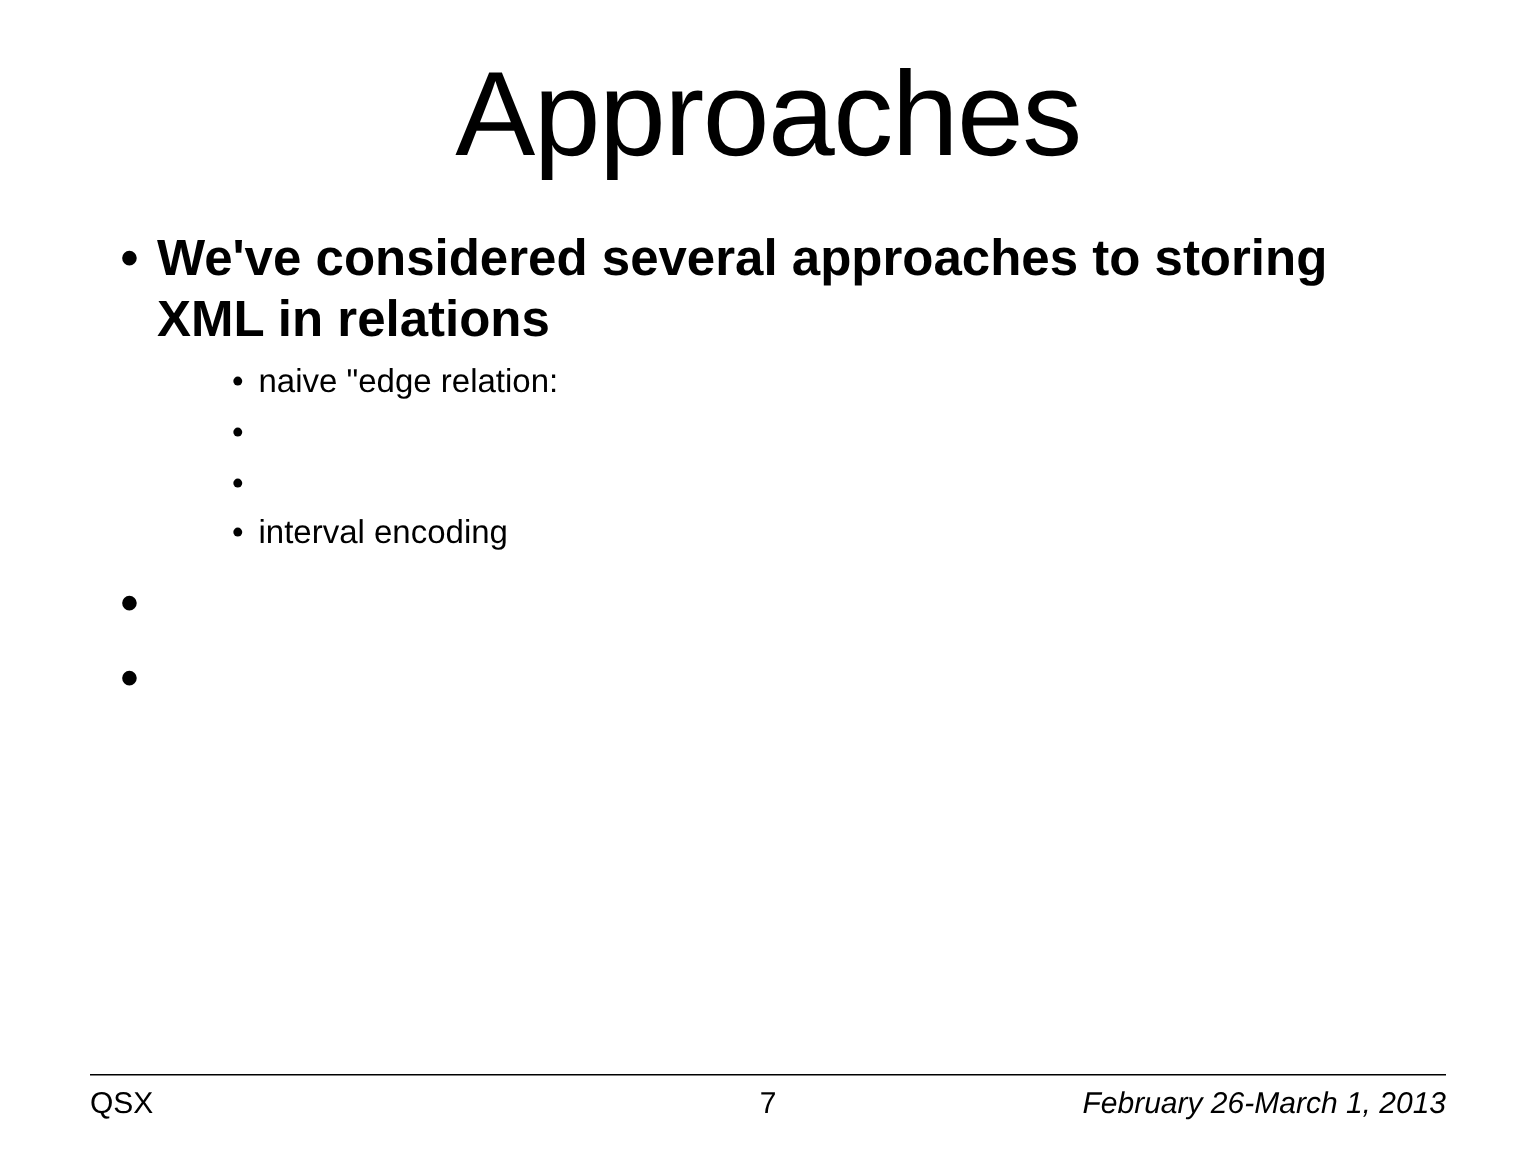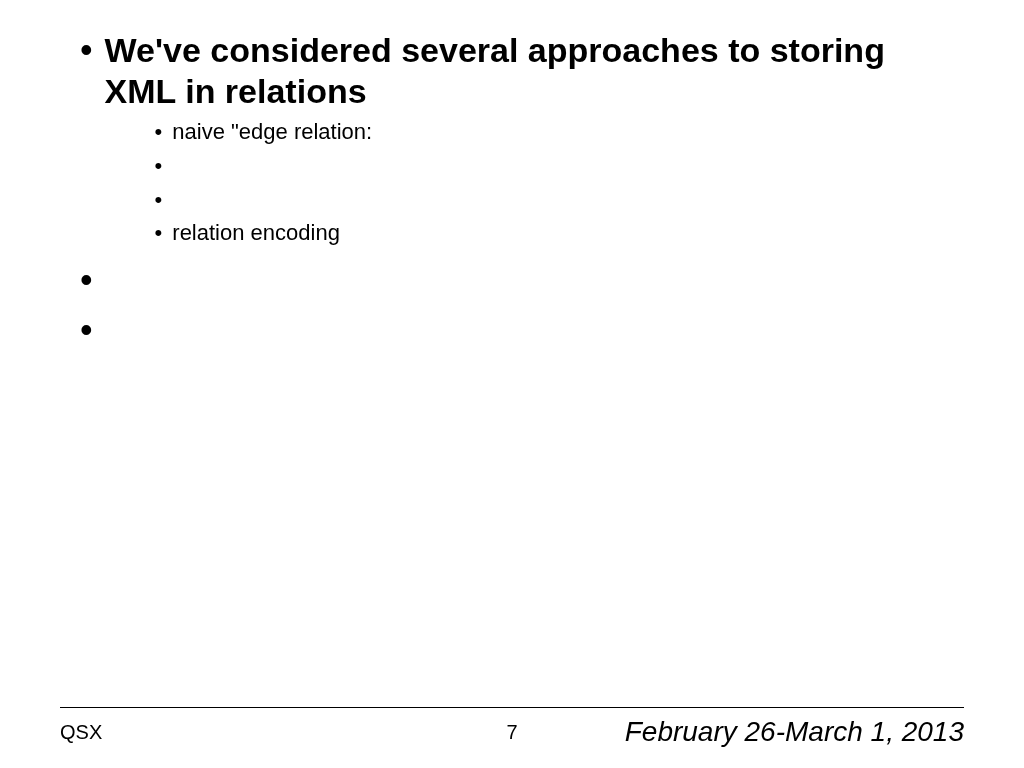--- a/index.html
+++ b/index.html
@@ -106,62 +106,63 @@
     .footer-center {
       font-size: 20px;
       color: #000000;
       font-family: 'Arial', sans-serif;
       position: absolute;
       left: 50%;
       transform: translateX(-50%);
     }
 
     .footer-right {
-      font-size: 28px;
+      font-size: 20px;
       color: #000000;
       font-family: 'Arial', sans-serif;
       font-style: italic;
     }
 
     .footer-wrapper {
       position: relative;
       display: flex;
       justify-content: space-between;
       align-items: center;
       border-top: 1.5px solid #000000;
       padding-top: 8px;
       margin-top: 24px;
     }
   </style>
 </head>
 <body>
 
 <div class="slide">
 
+  <div class="slide-title">Approaches</div>
 
   <div class="content-area">
 
     <div class="bullet-item">
       <span class="bullet-dot">•</span>
       <div>
         <div class="bullet-text">We've considered several approaches to storing XML in relations</div>
         <div class="sub-bullets">
           <div class="sub-bullet-item">
             <span class="sub-bullet-dot">•</span>
             <span class="sub-bullet-text">naive "edge relation:</span>
           </div>
           <div class="sub-bullet-item">
             <span class="sub-bullet-dot">•</span>
           </div>
           <div class="sub-bullet-item">
             <span class="sub-bullet-dot">•</span>
           </div>
           <div class="sub-bullet-item">
             <span class="sub-bullet-dot">•</span>
-            <span class="sub-bullet-text">relation encoding</span>
+            <span class="sub-bullet-text">interval encoding</span>
           </div>
         </div>
       </div>
     </div>
 
     <div class="bullet-item">
       <span class="bullet-dot">•</span>
     </div>
 
     <div class="bullet-item">

